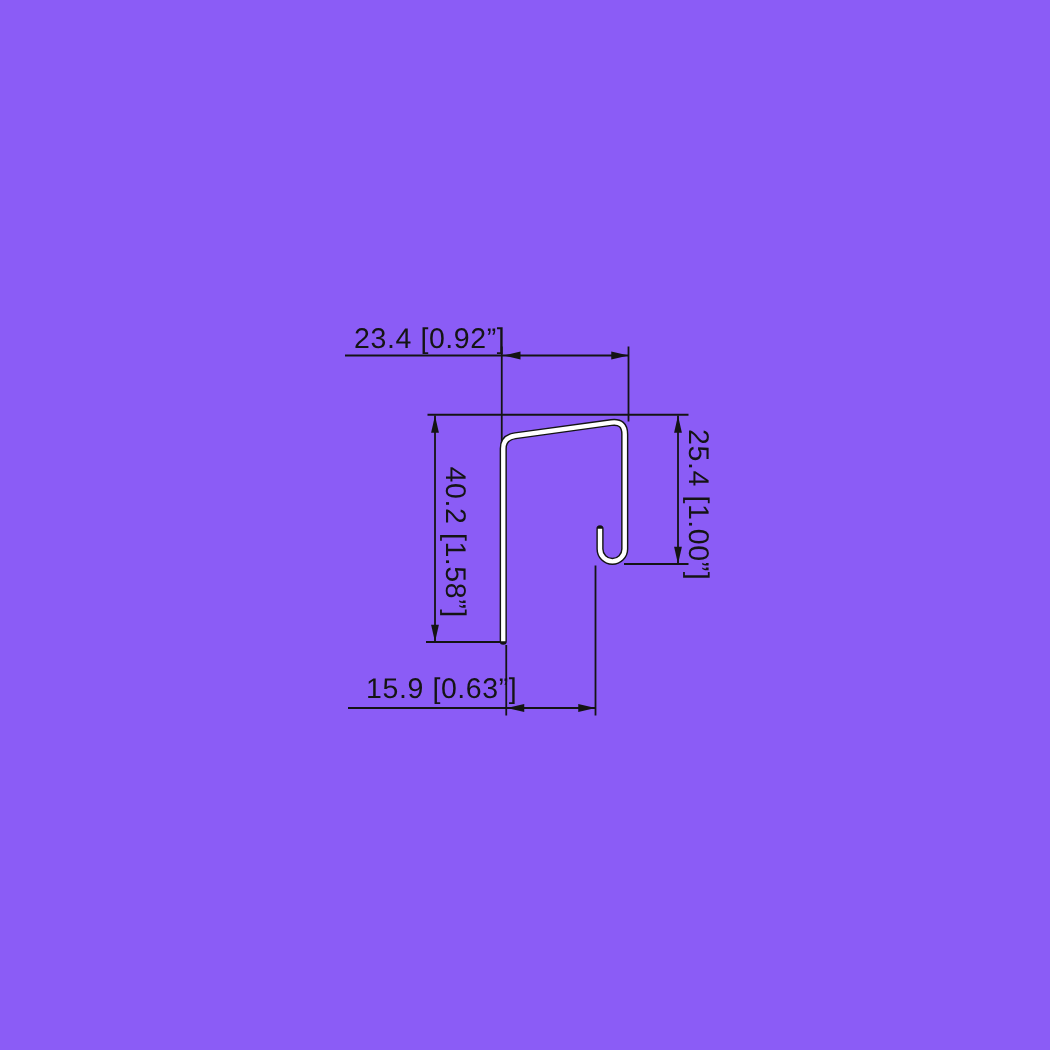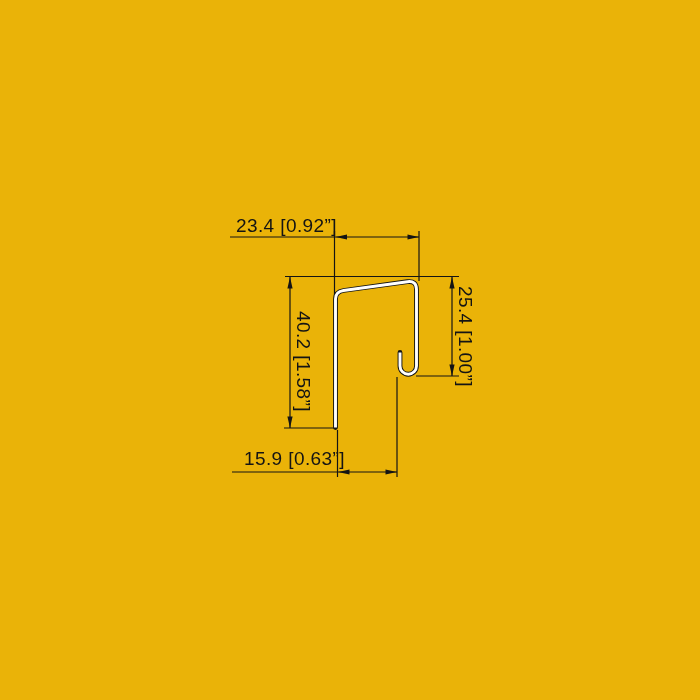--- a/index.html
+++ b/index.html
@@ -4,21 +4,21 @@
 <style>
   html, body {
     margin: 0;
     padding: 0;
     background: #ffffff;
   }
   .canvas {
     position: relative;
     width: 700px;
     height: 700px;
-    background: #eab308;
+    background: #8b5cf6;
     overflow: hidden;
   }
   svg {
     display: block;
     width: 700px;
     height: 700px;
   }
   .dim-line {
     stroke: #141414;
     stroke-width: 1.2;

